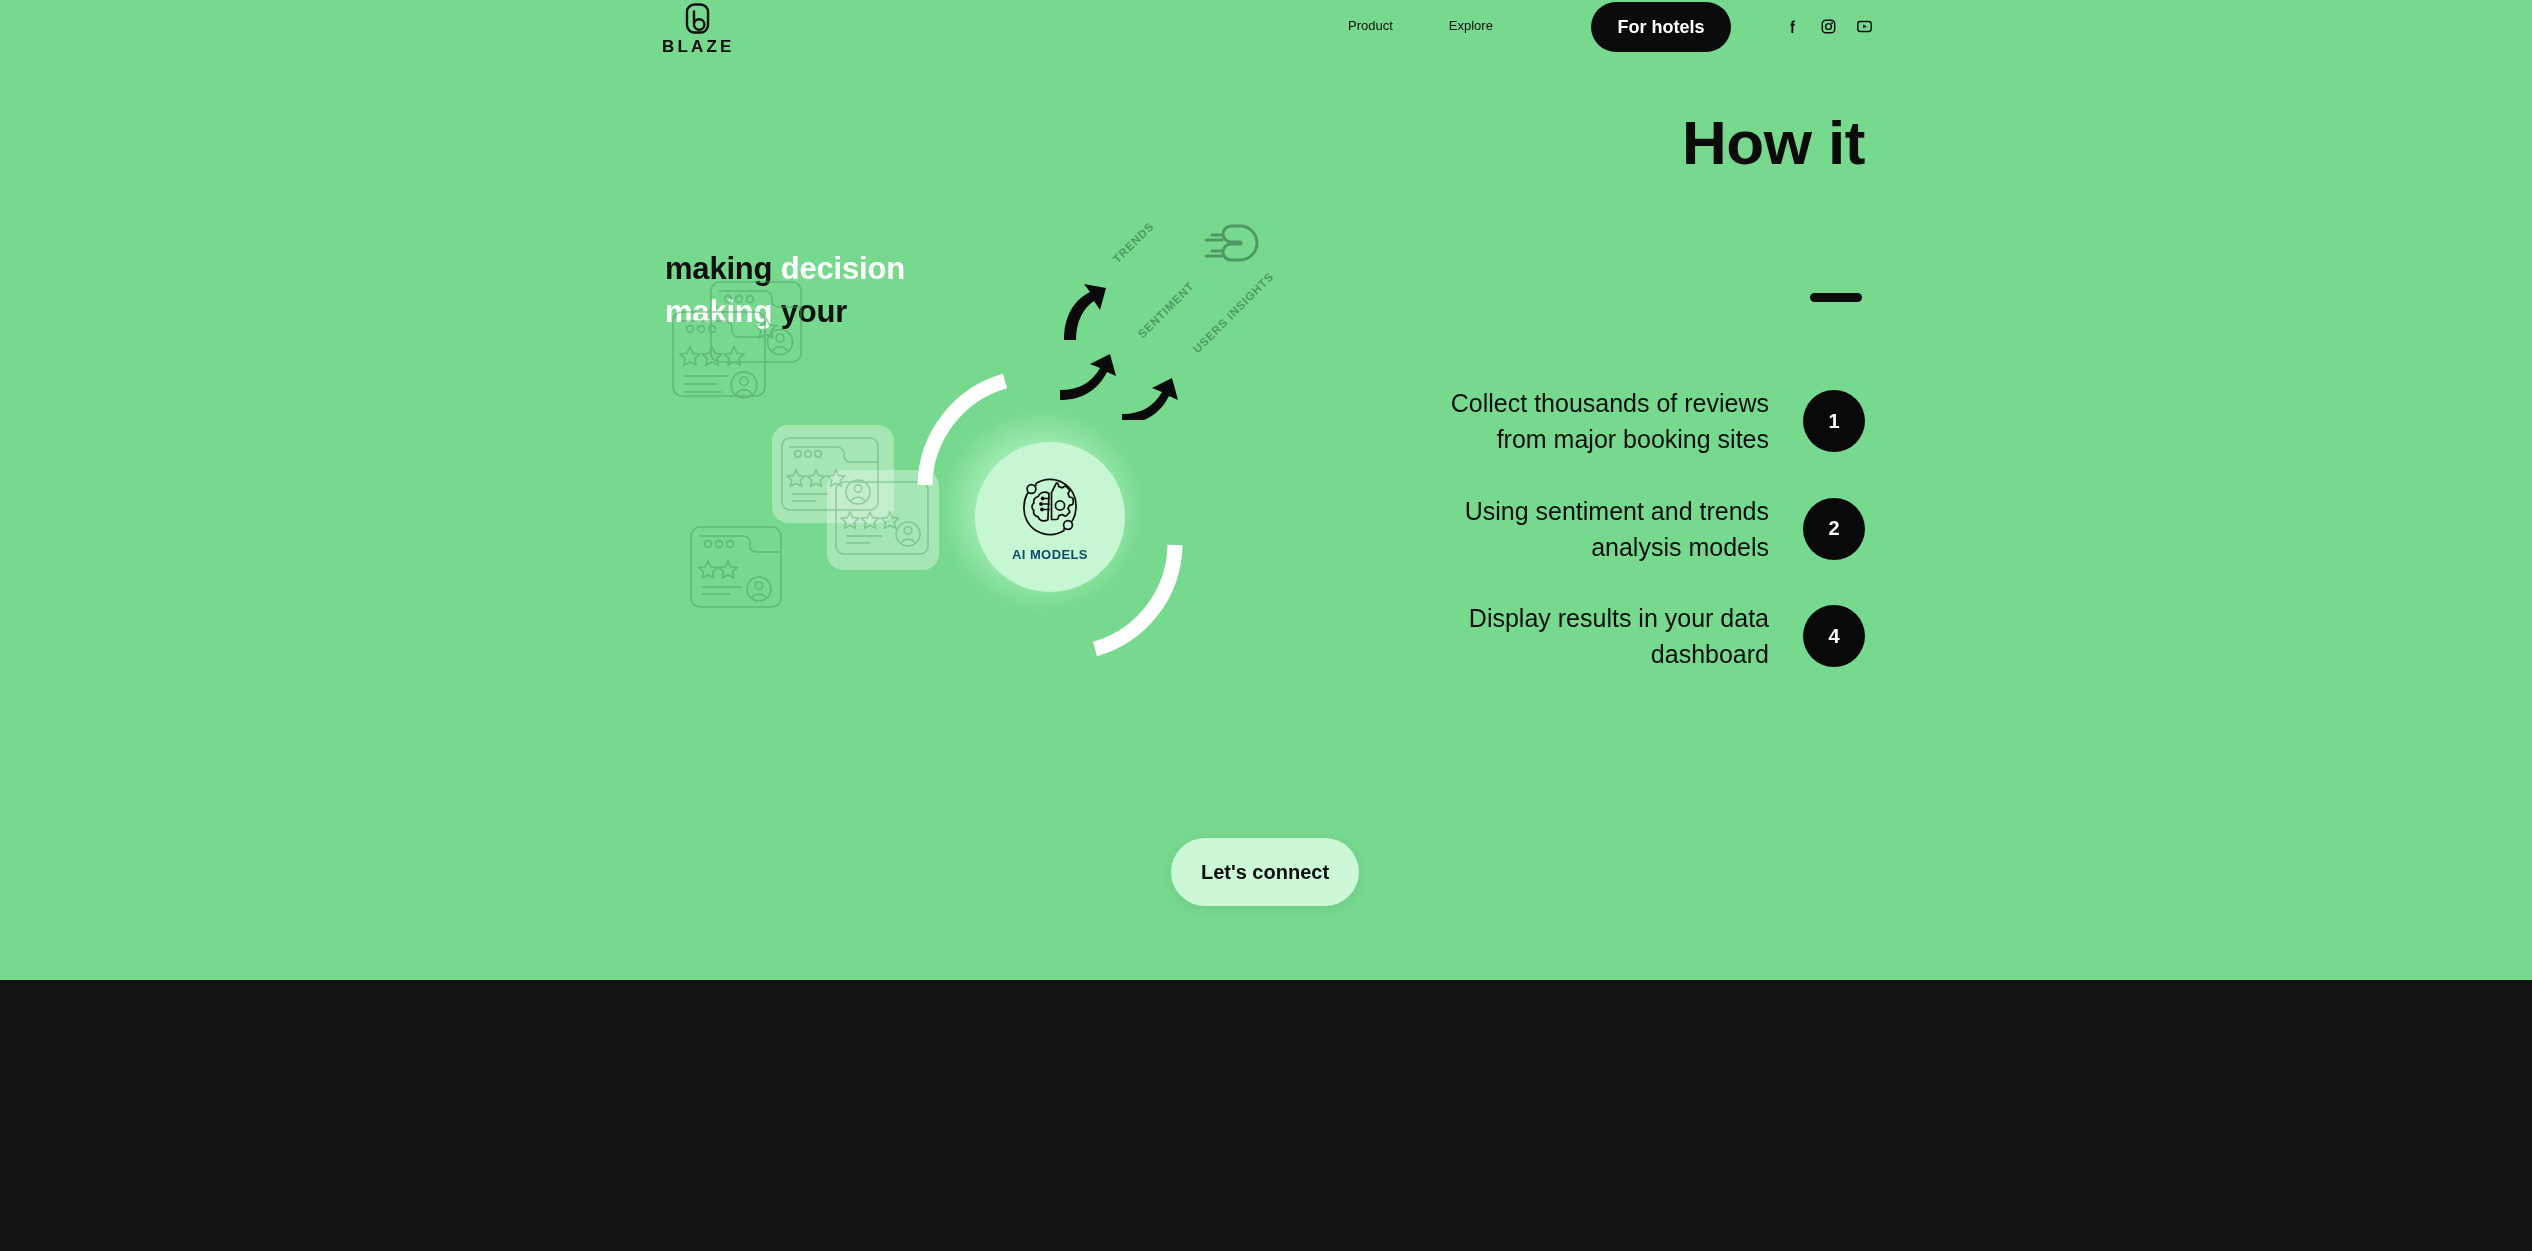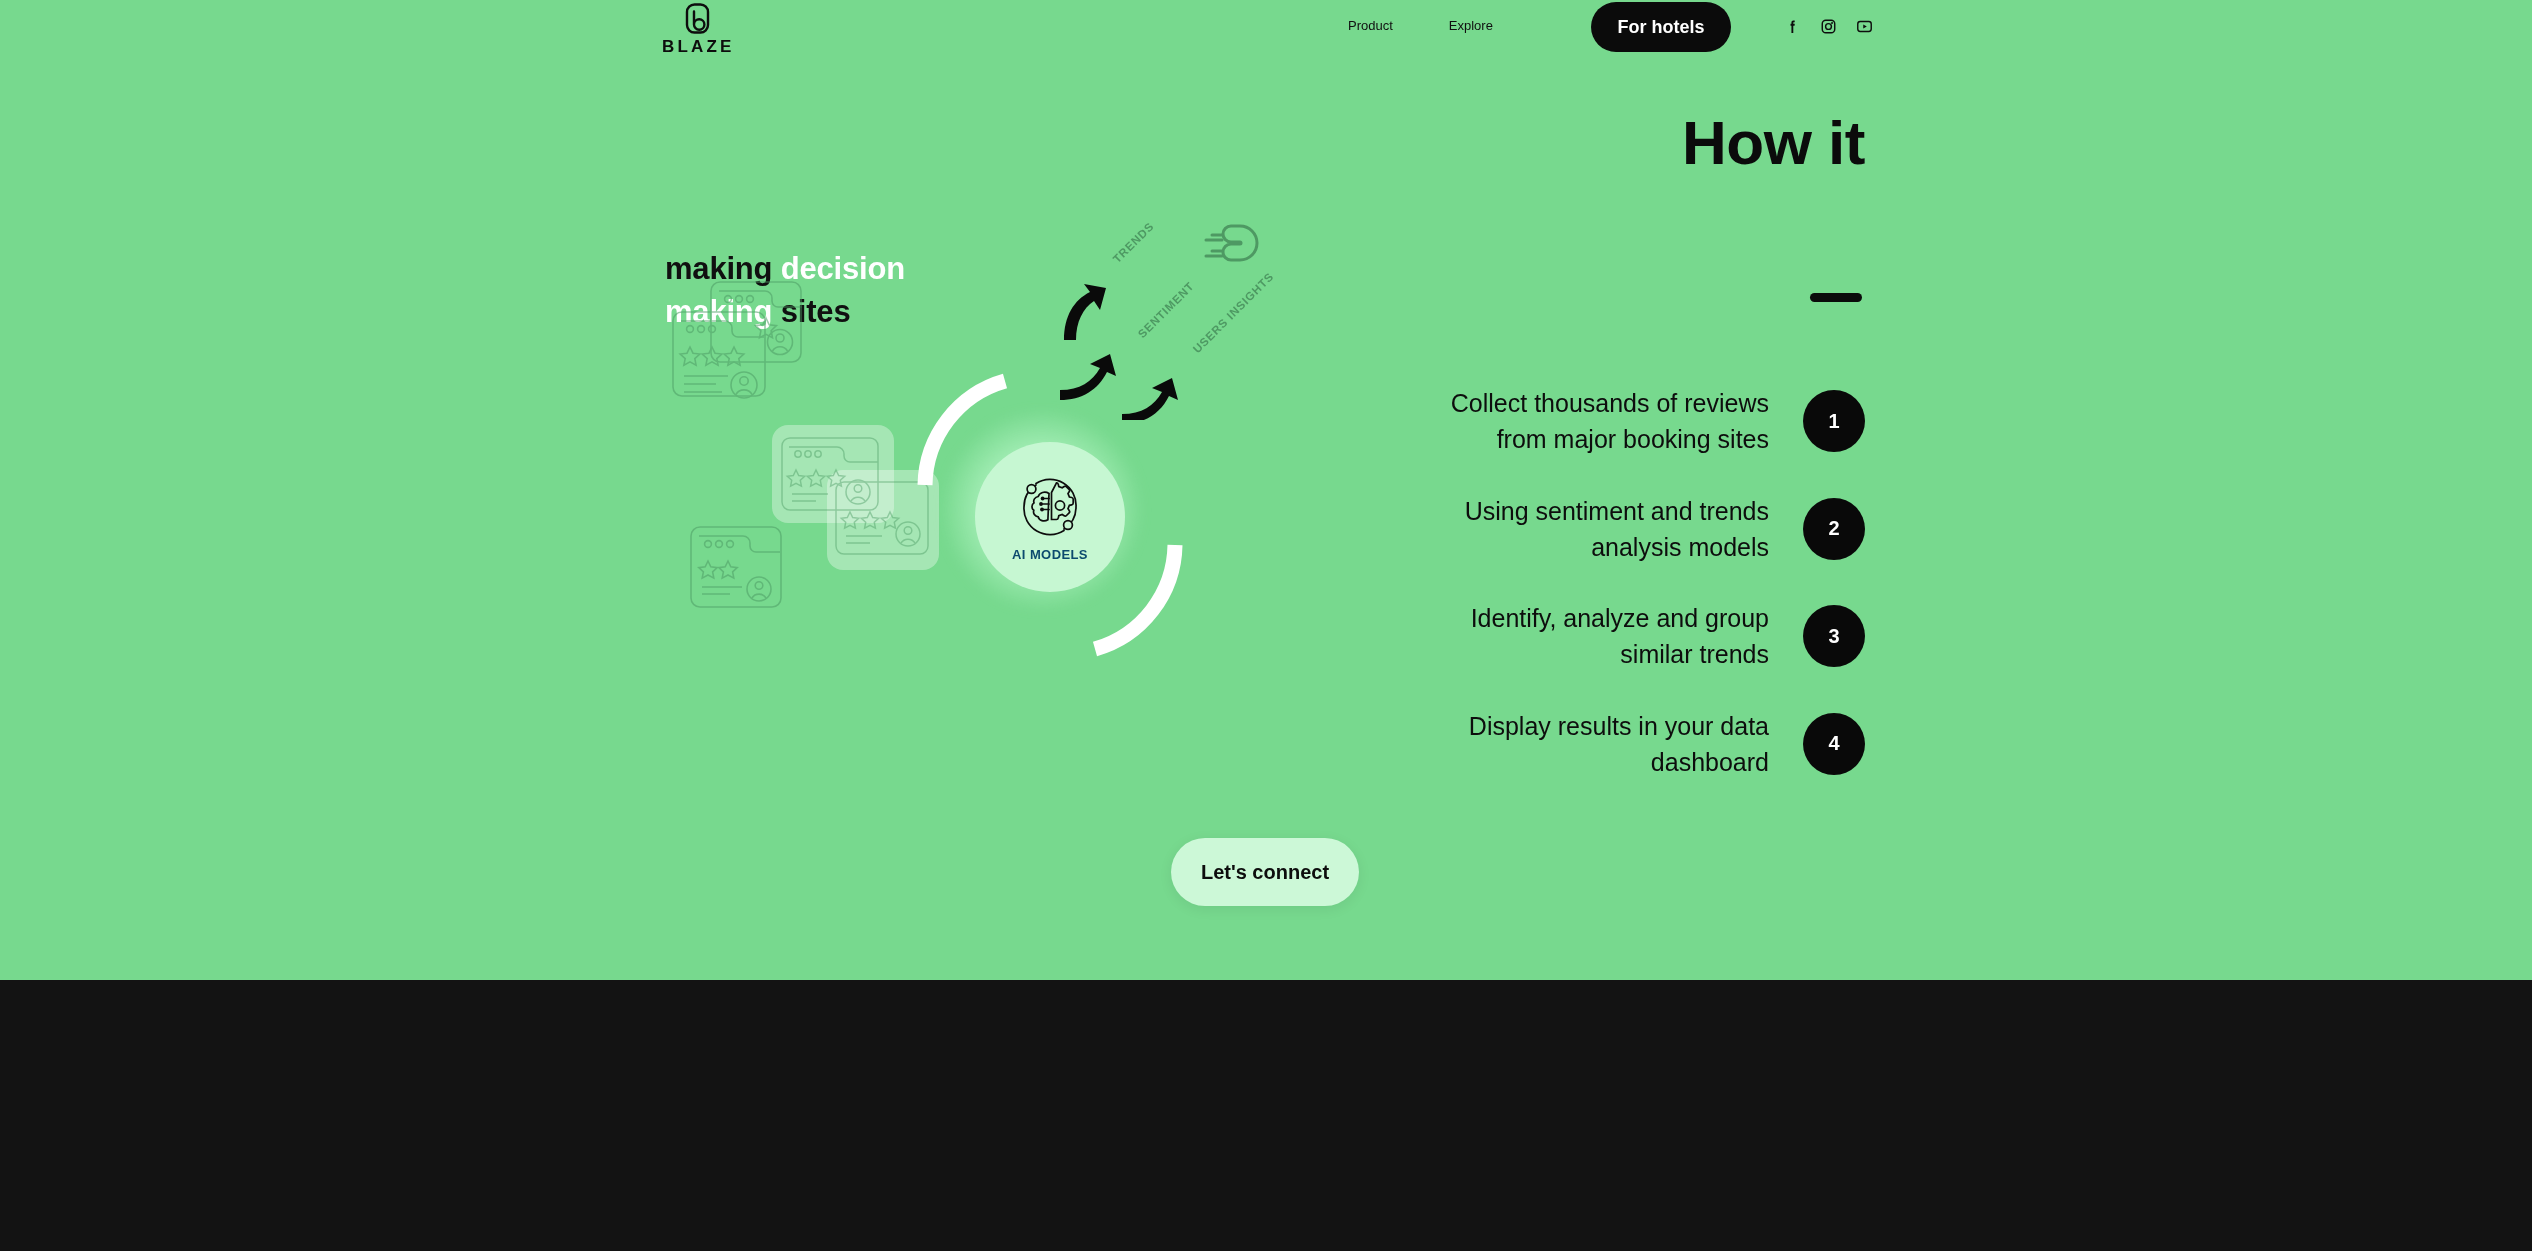--- a/index.html
+++ b/index.html
@@ -281,39 +281,35 @@
   <div class="steps">
     <div class="step-row">
       <div class="step-text">Collect thousands of reviews from major booking sites</div>
       <div class="step-badge">1</div>
     </div>
     <div class="step-row">
       <div class="step-text">Using sentiment and trends analysis models</div>
       <div class="step-badge">2</div>
     </div>
     <div class="step-row">
-      <div class="step-text">Identify, analyze and group similar trends</div>
-      <div class="step-badge">3</div>
-    </div>
-    <div class="step-row">
       <div class="step-text">Display results in your data dashboard</div>
       <div class="step-badge">4</div>
     </div>
   </div>
 
   <div class="illus">
 
     <div class="headline">
       <div>
         <span class="w-blk">making</span>
         <span class="w-wht">decision</span>
       </div>
       <div>
         <span class="w-wht">making</span>
-        <span class="w-blk">sites</span>
+        <span class="w-blk">your</span>
       </div>
     </div>
 
     <svg class="cards-svg" viewBox="0 0 720 540">
       <g fill="none" stroke="#4e9e66" stroke-width="1.6" opacity="0.55">
 
         <path d="M100,62 h72 a9 9 0 0 1 9 9 v62 a9 9 0 0 1 -9 9 h-72 a9 9 0 0 1 -9 -9 v-62 a9 9 0 0 1 9 -9 z"></path>
         <path d="M99,71 h46 a7 7 0 0 1 7 7 v3 a6 6 0 0 0 6 6 h24"></path>
         <circle cx="108" cy="79" r="3.4"></circle>
           <circle cx="119" cy="79" r="3.4"></circle>

